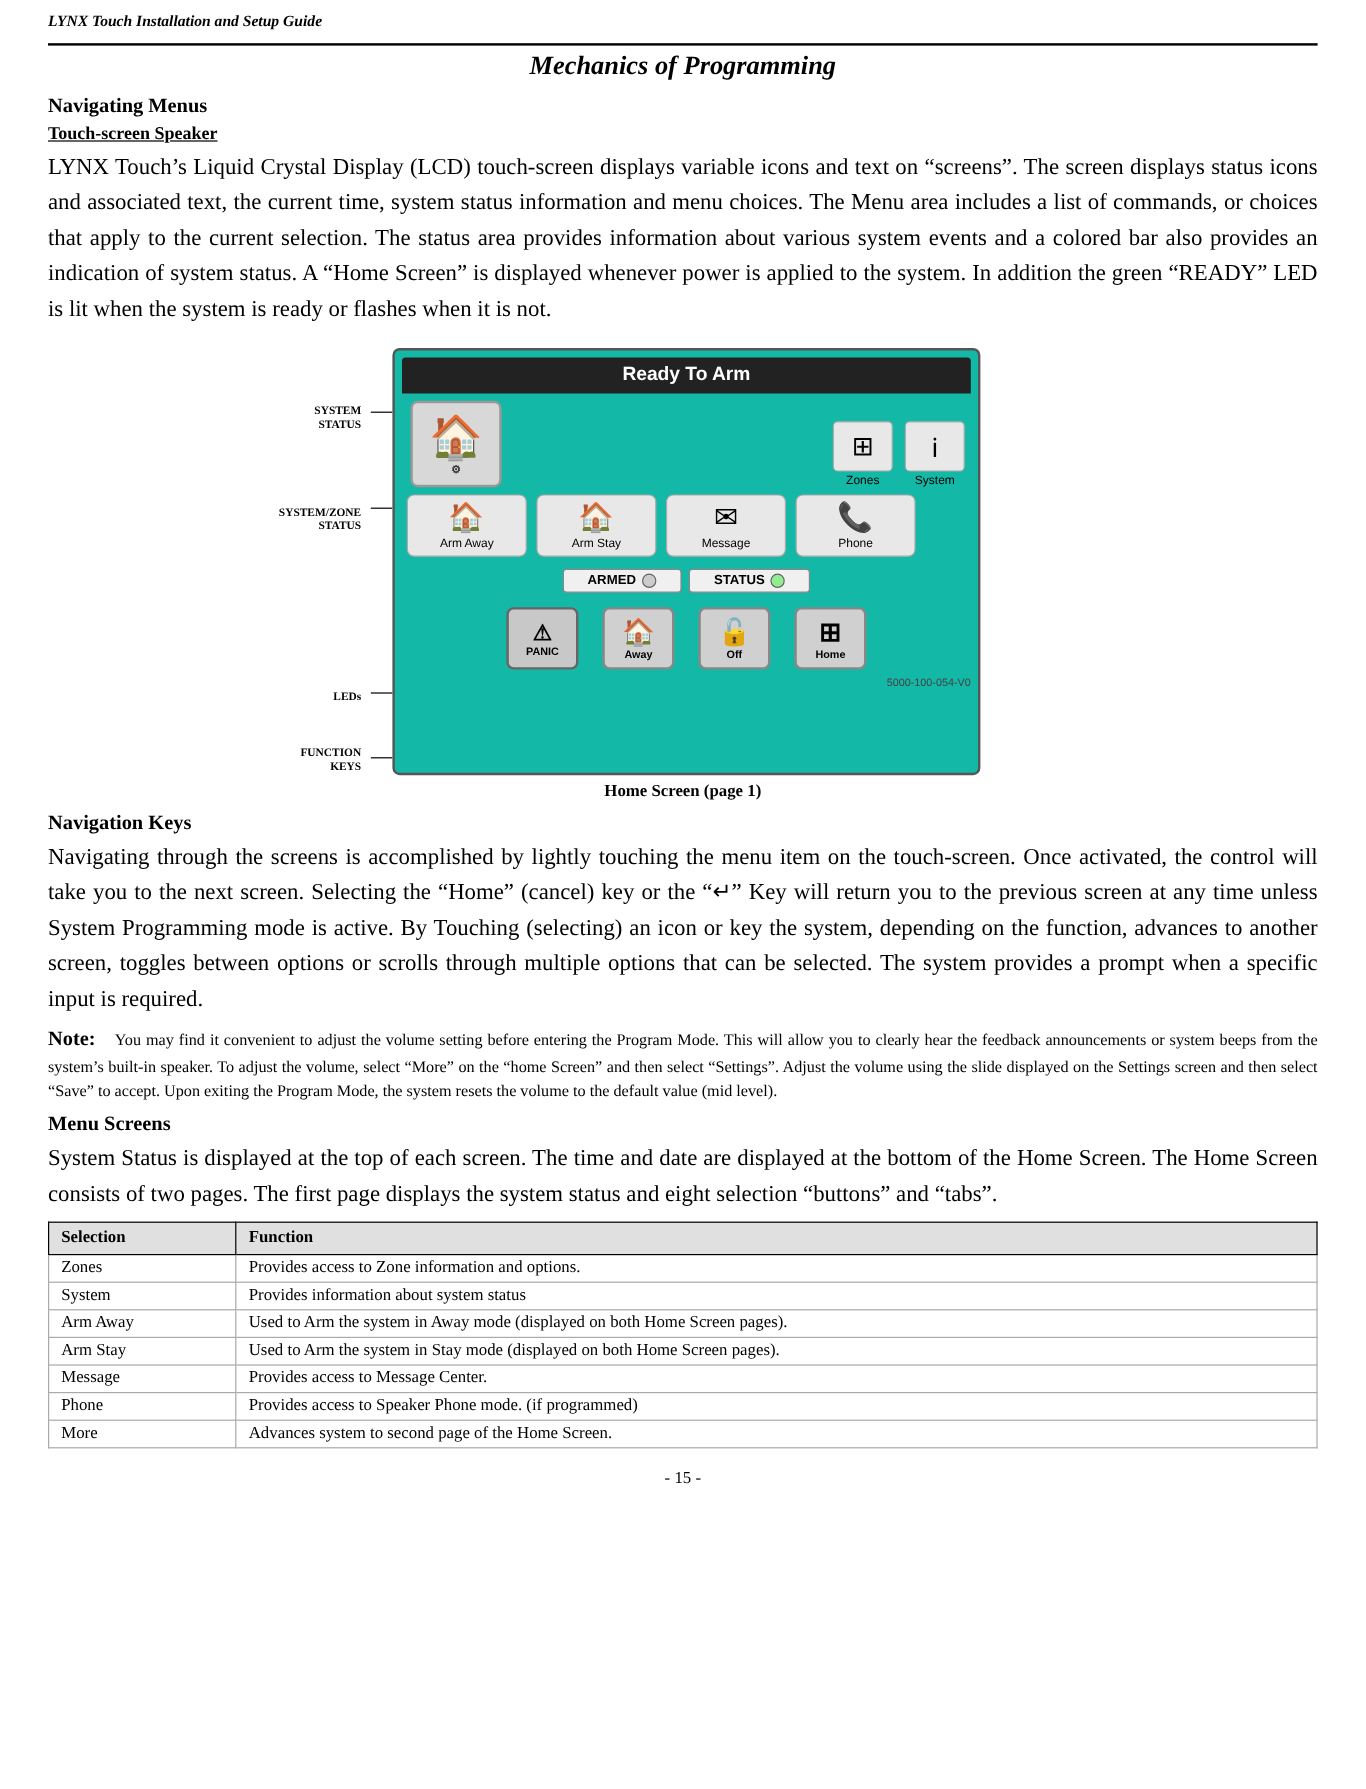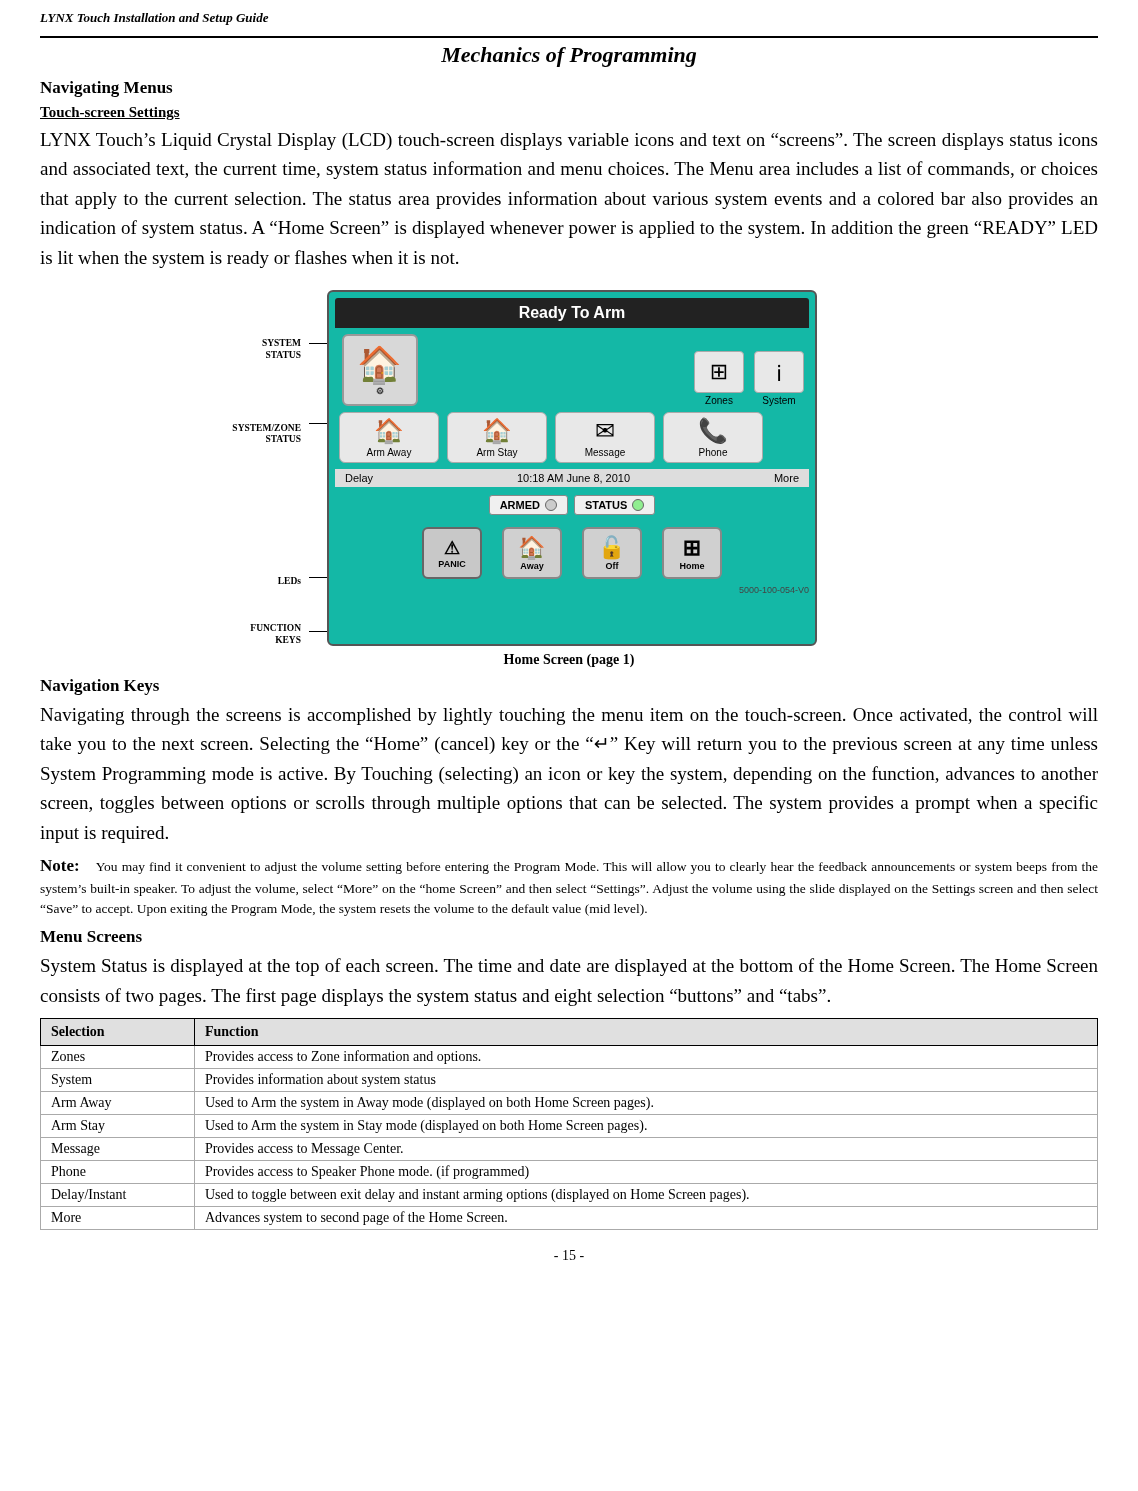--- a/index.html
+++ b/index.html
@@ -140,21 +140,21 @@
       flex-direction: row;
       align-items: center;
       justify-content: center;
       gap: 6px;
       margin-bottom: 8px;
       padding: 4px 0;
     }
     .led-box {
       border: 1.5px solid #888;
       border-radius: 3px;
-      padding: 3px 10px;
+      padding: 3px 20px;
       font-size: 11px;
       font-weight: bold;
       font-family: Arial, sans-serif;
       background: #f0f0f0;
       display: flex;
       align-items: center;
       gap: 5px;
     }
     .led-circle {
       width: 12px;
@@ -282,21 +282,21 @@
 
 <div class="section-title">
   <span>Mechanics of Programming</span>
 </div>
 
 <div class="heading1">
   <span>Navigating Menus</span>
 </div>
 
 <div class="heading2">
-  <span>Touch-screen Settings</span>
+  <span>Touch-screen Speaker</span>
 </div>
 
 <div class="body-text">
   <span>LYNX Touch’s Liquid Crystal Display (LCD) touch-screen displays variable icons and text on “screens”. The screen displays status icons and associated text, the current time, system status information and menu choices. The Menu area includes a list of commands, or choices that apply to the current selection. The status area provides information about various system events and a colored bar also provides an indication of system status. A “Home Screen” is displayed whenever power is applied to the system. In addition the green “READY” LED is lit when the system is ready or flashes when it is not.</span>
 </div>
 
 <div class="screen-diagram-wrapper">
   <div class="diagram-outer">
     <div class="diagram-inner">
 
@@ -381,25 +381,20 @@
             <div class="screen-btn-icon">✉</div>
             <span class="screen-btn-label">Message</span>
           </div>
 
           <div class="screen-btn">
             <div class="screen-btn-icon">📞</div>
             <span class="screen-btn-label">Phone</span>
           </div>
         </div>
 
-        <div class="screen-status-bar">
-          <span style="font-size:11px; font-family:Arial; cursor:pointer;">Delay</span>
-          <span style="font-size:11px; font-family:Arial;">10:18 AM  June 8,  2010</span>
-          <span style="font-size:11px; font-family:Arial; cursor:pointer;">More</span>
-        </div>
 
         <div class="screen-led-row">
           <div class="led-box">
             <span>ARMED</span>
             <span class="led-circle"></span>
           </div>
           <div class="led-box">
             <span>STATUS</span>
             <span class="led-circle" style="background:#90ee90;"></span>
           </div>
@@ -496,24 +491,20 @@
       </tr>
       <tr>
         <td>Message</td>
         <td>Provides access to Message Center.</td>
       </tr>
       <tr>
         <td>Phone</td>
         <td>Provides access to Speaker Phone mode. (if programmed)</td>
       </tr>
       <tr>
-        <td>Delay/Instant</td>
-        <td>Used to toggle between exit delay and instant arming options (displayed on Home Screen pages).</td>
-      </tr>
-      <tr>
         <td>More</td>
         <td>Advances system to second page of the Home Screen.</td>
       </tr>
     </tbody>
 </table>
 
 <div class="page-footer">
   <span>- 15 -</span>
 </div>
 

